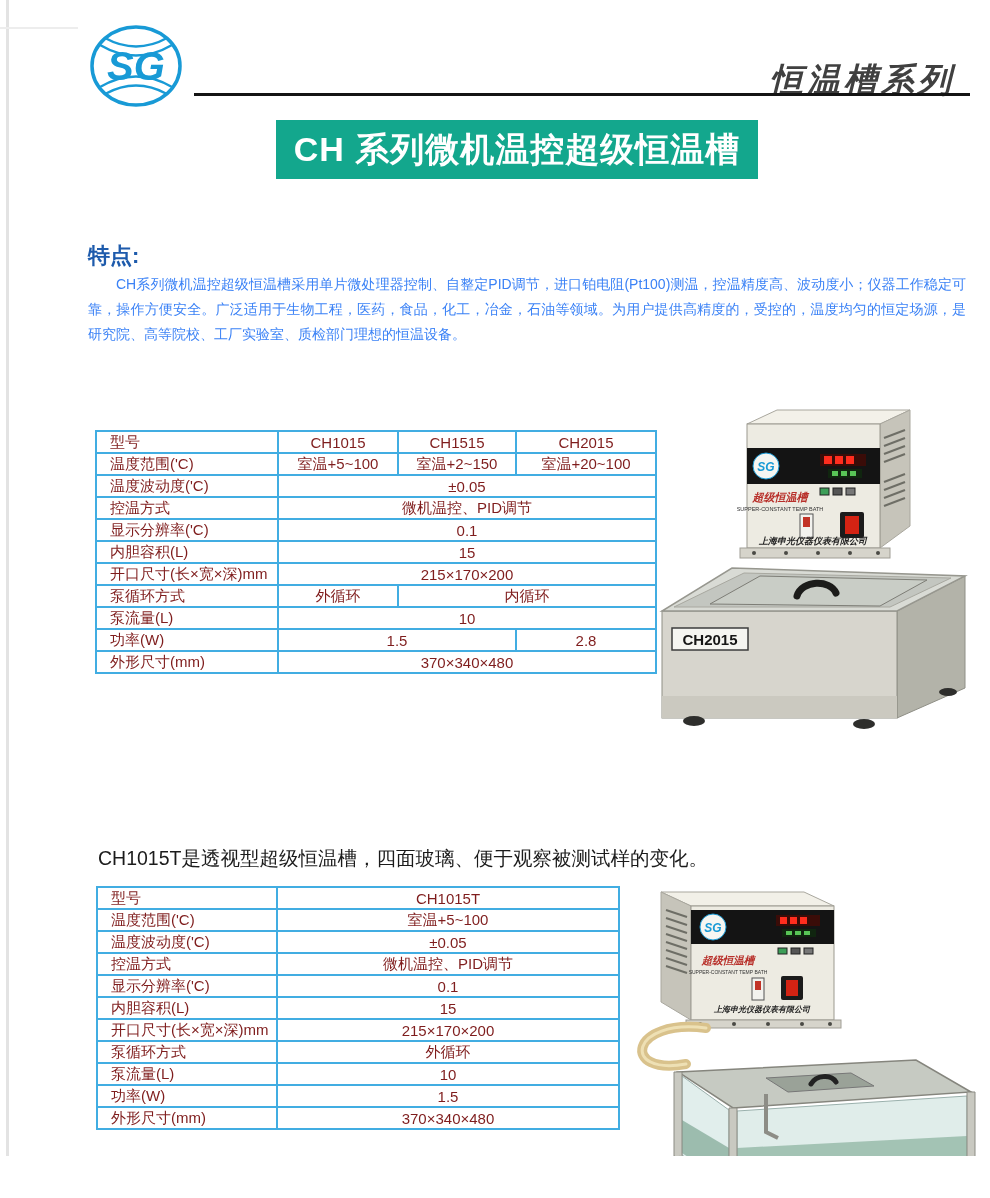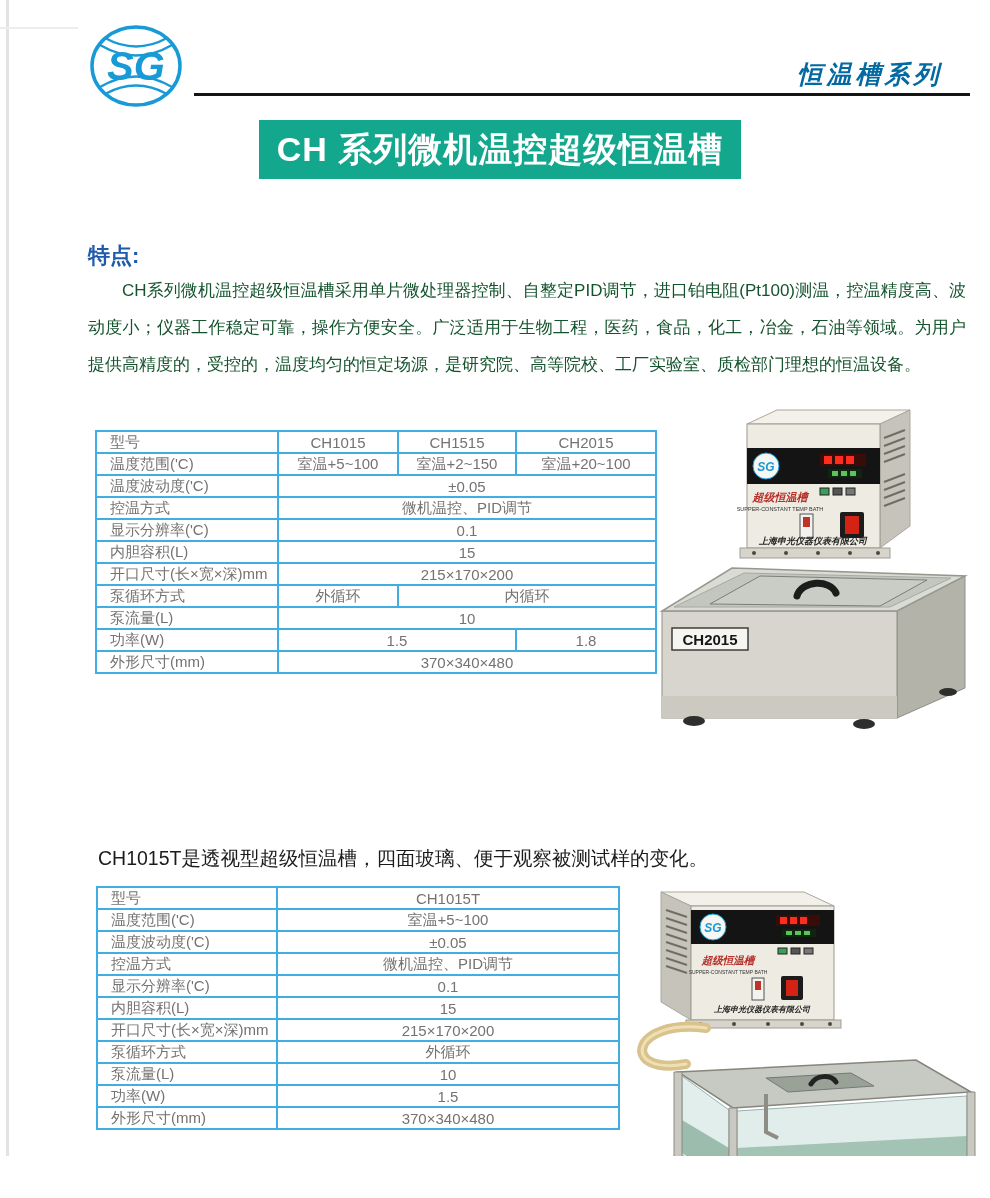--- a/index.html
+++ b/index.html
@@ -6,46 +6,46 @@
   .page{
     position:relative;width:990px;height:1156px;background:#ffffff;
     font-family:"Liberation Sans", sans-serif;overflow:hidden;
   }
   .scan-edge{position:absolute;left:6px;top:0;width:3px;height:1198px;background:#e3e3e3;}
   .scan-top{position:absolute;left:0;top:27px;width:78px;height:2px;background:#ededed;}
 
   
   .logo{position:absolute;left:88px;top:24px;width:96px;height:84px;}
   .series-label{
-    position:absolute;left:770px;top:58px;width:200px;text-align:center;
+    position:absolute;left:770px;top:58px;width:200px;text-align:left;
     font-family:"Liberation Serif", serif;font-style:italic;font-weight:bold;
-    font-size:25px;letter-spacing:4px;color:#0369a1;
+    font-size:33px;letter-spacing:4px;color:#404040;
   }
   .header-rule{position:absolute;left:194px;top:93px;width:776px;height:3px;background:#141414;}
 
   
   .title-banner{
-    position:absolute;left:259px;top:120px;width:482px;height:59px;
+    position:absolute;left:276px;top:120px;width:482px;height:59px;
     background:#13a78d;color:#ffffff;font-weight:bold;font-size:34px;
     display:flex;align-items:center;justify-content:center;letter-spacing:1px;
   }
 
   
   .features-heading{
     position:absolute;left:88px;top:241px;font-size:22px;font-weight:bold;color:#1e5bac;text-align:right;
   }
   .features-body{
     position:absolute;left:88px;top:272px;width:878px;
-    font-size:17px;line-height:37px;color:#14532d;text-align:justify;text-indent:2em;
+    font-size:14px;line-height:25px;color:#3b82f6;text-align:justify;text-indent:2em;
   }
 
   
   table.spec{border-collapse:collapse;table-layout:fixed;}
   table.spec td{
-    border:2px solid #41ade2;height:20px;font-size:15px;color:#737373;
+    border:2px solid #41ade2;height:20px;font-size:15px;color:#7f1d1d;
     text-align:center;padding:0 12px;white-space:nowrap;overflow:hidden;
   }
   table.spec td.lbl{text-align:left;padding-left:13px;}
   .table1{position:absolute;left:95px;top:430px;width:560px;}
   .table2{position:absolute;left:96px;top:886px;width:522px;}
 
   .note2{
     position:absolute;left:90px;top:845px;width:700px;
     font-size:19.5px;color:#1b1b1b;margin-left:8px;
   }
@@ -127,21 +127,21 @@
         <td>外循环</td>
         <td colspan="2">内循环</td>
       </tr>
       <tr>
         <td class="lbl">泵流量(L)</td>
         <td colspan="3">10</td>
       </tr>
       <tr>
         <td class="lbl">功率(W)</td>
         <td colspan="2">1.5</td>
-        <td>1.8</td>
+        <td>2.8</td>
       </tr>
       <tr>
         <td class="lbl">外形尺寸(mm)</td>
         <td colspan="3">370×340×480</td>
       </tr>
     </tbody>
   </table>
 
   <div class="product1">
     <svg viewBox="0 0 332 336" width="332" height="336">

